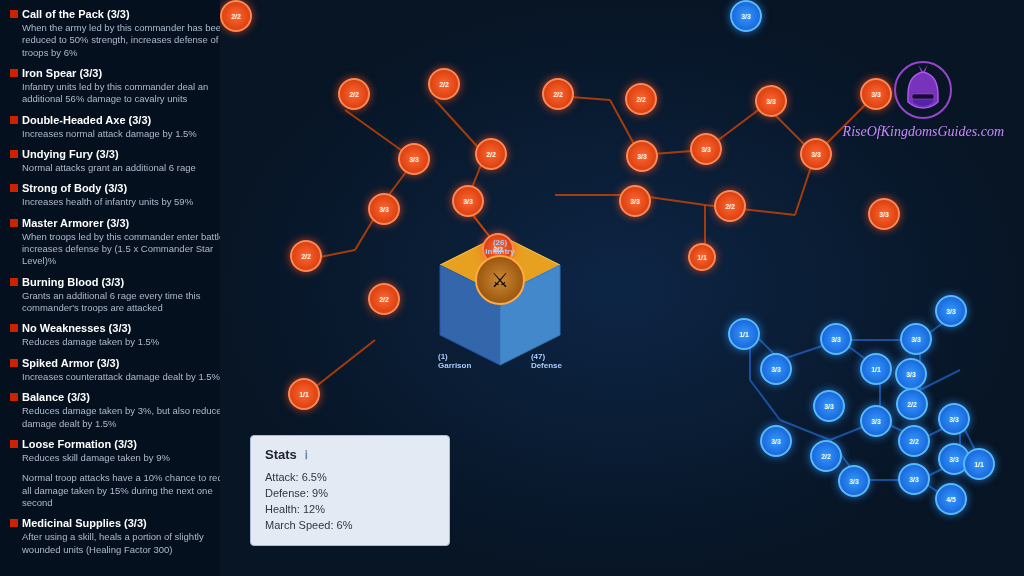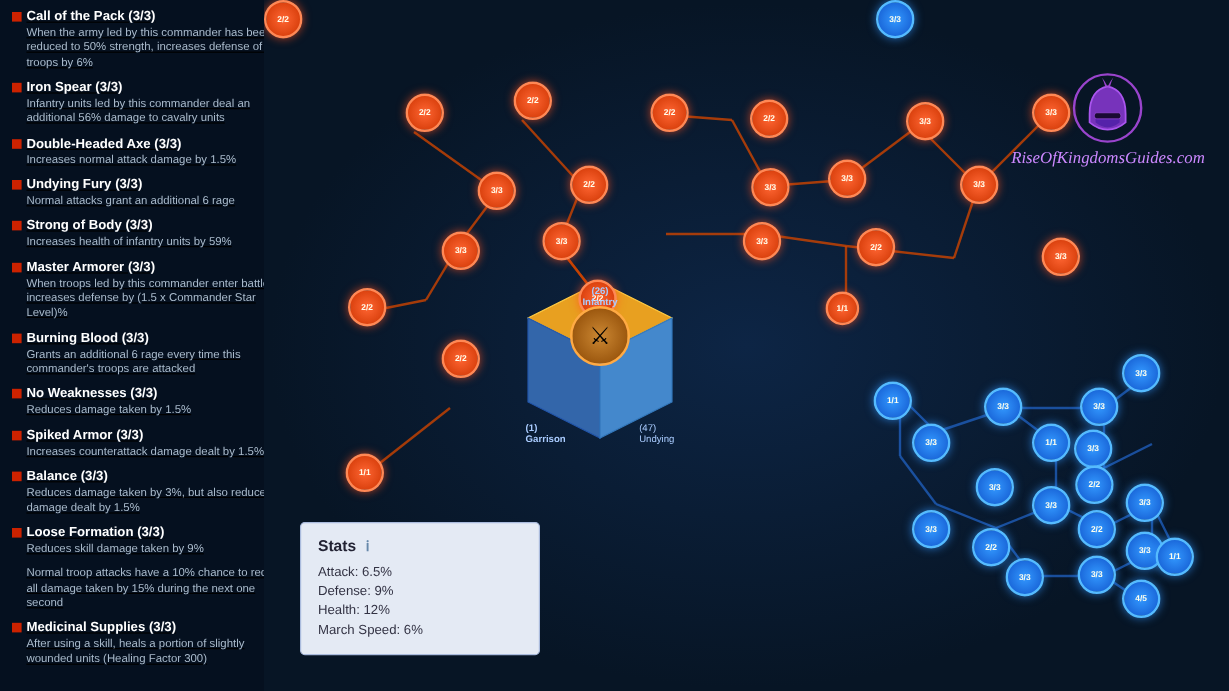--- a/index.html
+++ b/index.html
@@ -17,21 +17,20 @@
       position: absolute;
       left: 0; top: 0;
       width: 252px;
       height: 576px;
       background: rgba(5, 15, 30, 0.92);
       overflow-y: auto;
       padding: 8px 10px;
       border-right: 1px solid rgba(255,255,255,0.1);
       scrollbar-width: thin;
       scrollbar-color: #334 #0a1a2e;
-      text-decoration: underline;
     }
     #sidebar::-webkit-scrollbar { width: 4px; }
     #sidebar::-webkit-scrollbar-thumb { background: #334; }
 
     .skill-item {
       margin-bottom: 8px;
     }
     .skill-title {
       font-size: 11px;
       font-weight: bold;
@@ -432,23 +431,23 @@
       </svg>
       <div class="commander-avatar">⚔</div>
       <div class="cube-label-infantry">
         <span>(26)</span>
         <span style="font-size:8px;color:#aaccff;">Infantry</span>
       </div>
       <div class="cube-label-garrison" style="position:absolute;bottom:20px;left:18px;z-index:10;font-size:9px;color:#fff;font-weight:bold;">
         <span>(1)</span>
         <div style="font-size:8px;color:#aaccff;">Garrison</div>
       </div>
-      <div class="cube-label-defense" style="position:absolute;bottom:20px;right:18px;z-index:10;font-size:9px;color:#fff;font-weight:normal;">
+      <div class="cube-label-defense" style="position:absolute;bottom:20px;right:18px;z-index:10;font-size:9px;color:#fff;font-weight:bold;">
         <span>(47)</span>
-        <div style="font-size:8px;color:#aaccff;">Undying</div>
+        <div style="font-size:8px;color:#aaccff;">Defense</div>
       </div>
     </div>
   </div>
 
   <div class="node node-blue" style="left:508px; top:318px;">
     <span class="node-count">1/1</span>
   </div>
   <div class="node node-blue" style="left:540px; top:353px;">
     <span class="node-count">3/3</span>
   </div>

